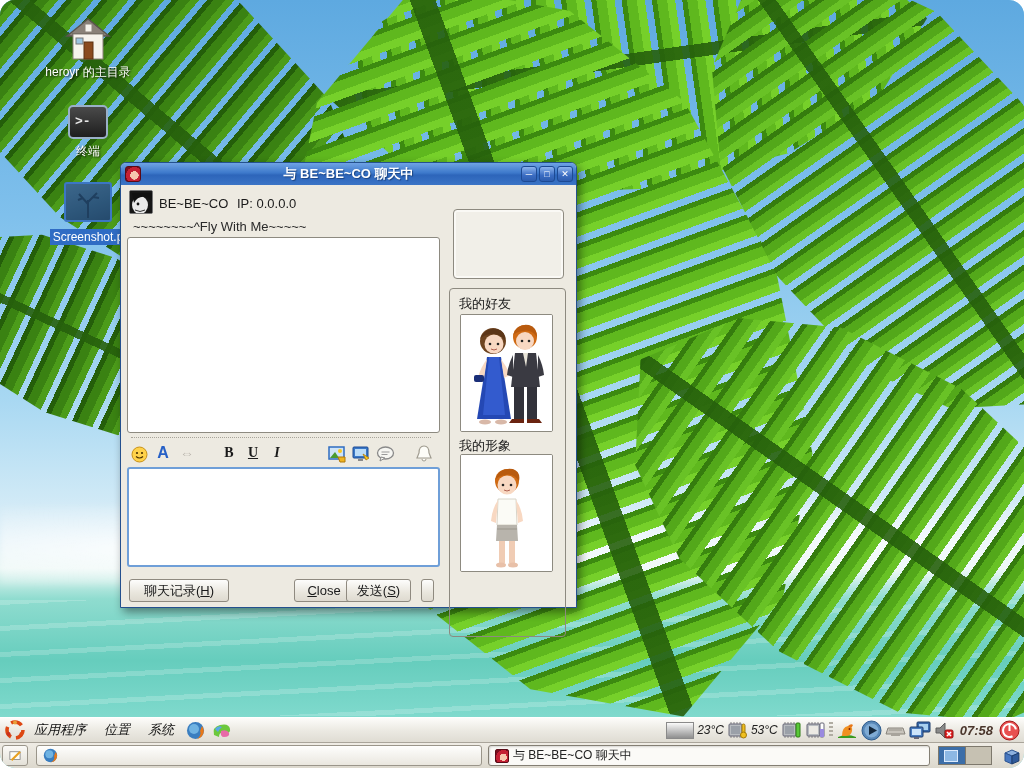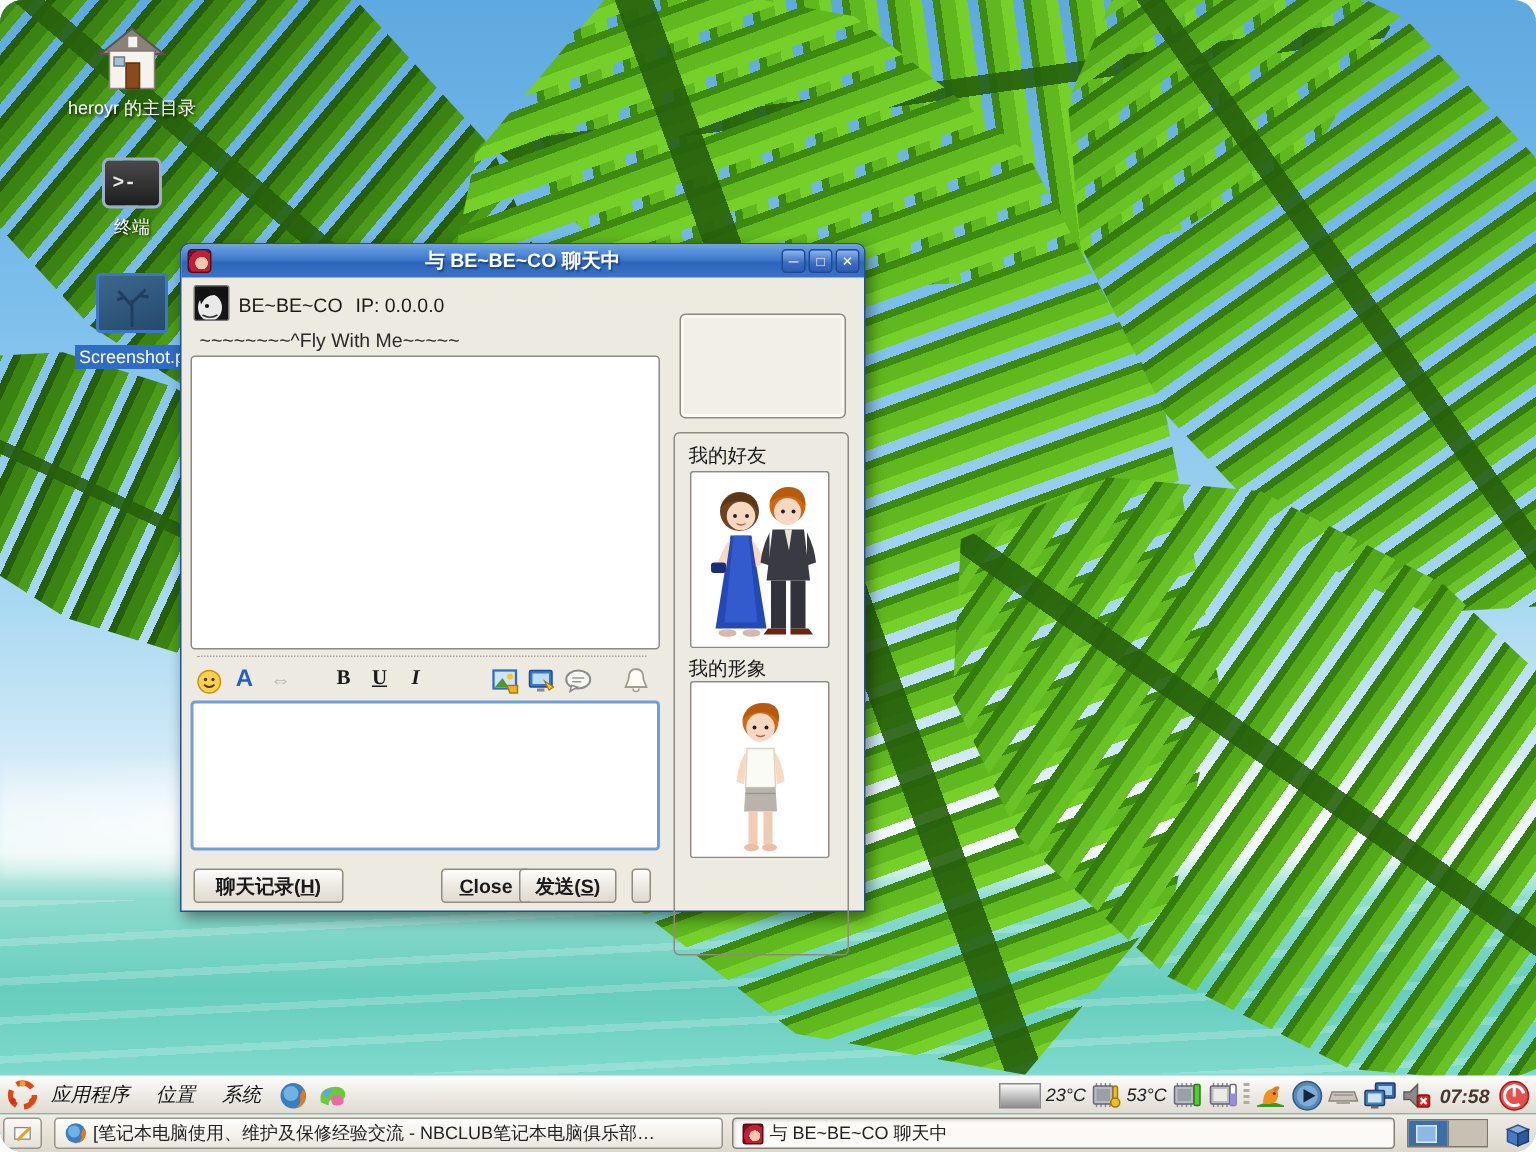--- a/index.html
+++ b/index.html
@@ -86,21 +86,21 @@
   .tb-gap { width:18px; }
   .tb-right { margin-left:auto; margin-right:4px; }
 
   #input-wrap { position:absolute; left:6px; top:282px; width:313px; height:100px; }
   #chat-input { width:100%; height:100%; border:2px solid #6f9fd8; border-radius:3px; background:#fff;
     resize:none; outline:none; font-family:inherit; font-size:13px; padding:2px 4px; }
 
   #btn-row { position:absolute; left:0; top:394px; width:330px; height:24px; }
   .gtk-btn { position:absolute; height:23px; border:1px solid #8f8a80; border-radius:3px;
     background:linear-gradient(180deg,#fdfdfc,#e9e6dd 60%,#dedad0); font-size:13px; color:#1a1a1a;
-    font-family:inherit; text-align:center;font-weight:bold; }
+    font-family:inherit; text-align:center; }
   #btn-history { left:8px; width:100px; }
   #btn-close { left:153px; width:60px;margin-left:20px; }
   #btn-send { left:225px; width:65px; }
   #btn-mini { left:300px; width:13px; }
 
   #side-empty { position:absolute; left:332px; top:24px; width:111px; height:70px;
     border:1px solid #8d8a80; border-radius:4px; background:#f1efe8;
     box-shadow:inset 0 0 0 2px #faf9f5; }
   #side-panel { position:absolute; left:328px; top:103px; width:117px; height:349px;
     border:1px solid #8d8a80; border-radius:4px; }
@@ -428,21 +428,20 @@
         <rect x="1" y="2" width="12" height="9" fill="#fdfdf8" stroke="#888"></rect>
         <path d="M3,12 L13,2" stroke="#e8a020" stroke-width="2.4"></path>
       </svg>
     </div>
     <div class="wl-btn" id="wl-1">
       <svg class="svgi" width="15" height="15" viewBox="0 0 19 19" style="flex:none">
         <circle cx="9.5" cy="9.5" r="8.5" fill="#3a7ec0"></circle>
         <circle cx="8" cy="8" r="5" fill="#7ec0ea" opacity=".8"></circle>
         <path d="M16,5 A8,8 0 0 1 10,18 A6,6 0 0 0 14,10 Z" fill="#e87818"></path>
       </svg>
-      <span class="wl-title">[笔记本电脑使用、维护及保修经验交流 - NBCLUB笔记本电脑俱乐部…</span>
     </div>
     <div class="wl-btn" id="wl-2">
       <span style="flex:none;width:14px;height:14px;border-radius:2px;border:1px solid #5a0a16;background:radial-gradient(circle at 60% 60%, #f6c6ae 0 35%, #c42034 36% 70%, #7a0e1e 71%);"></span>
       <span class="wl-title">与 BE~BE~CO 聊天中</span>
     </div>
     <div id="ws-switch">
       <div class="ws" id="ws-1"></div>
       <div class="ws" id="ws-2"></div>
     </div>
     <svg class="svgi" id="trash" width="20" height="20" viewBox="0 0 20 20">

